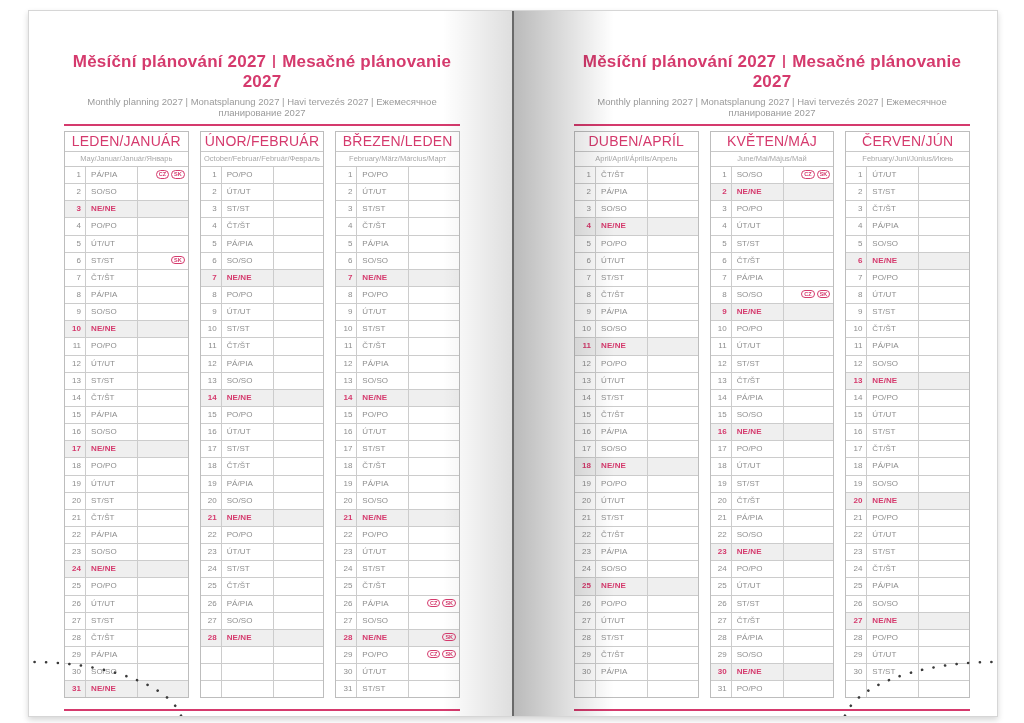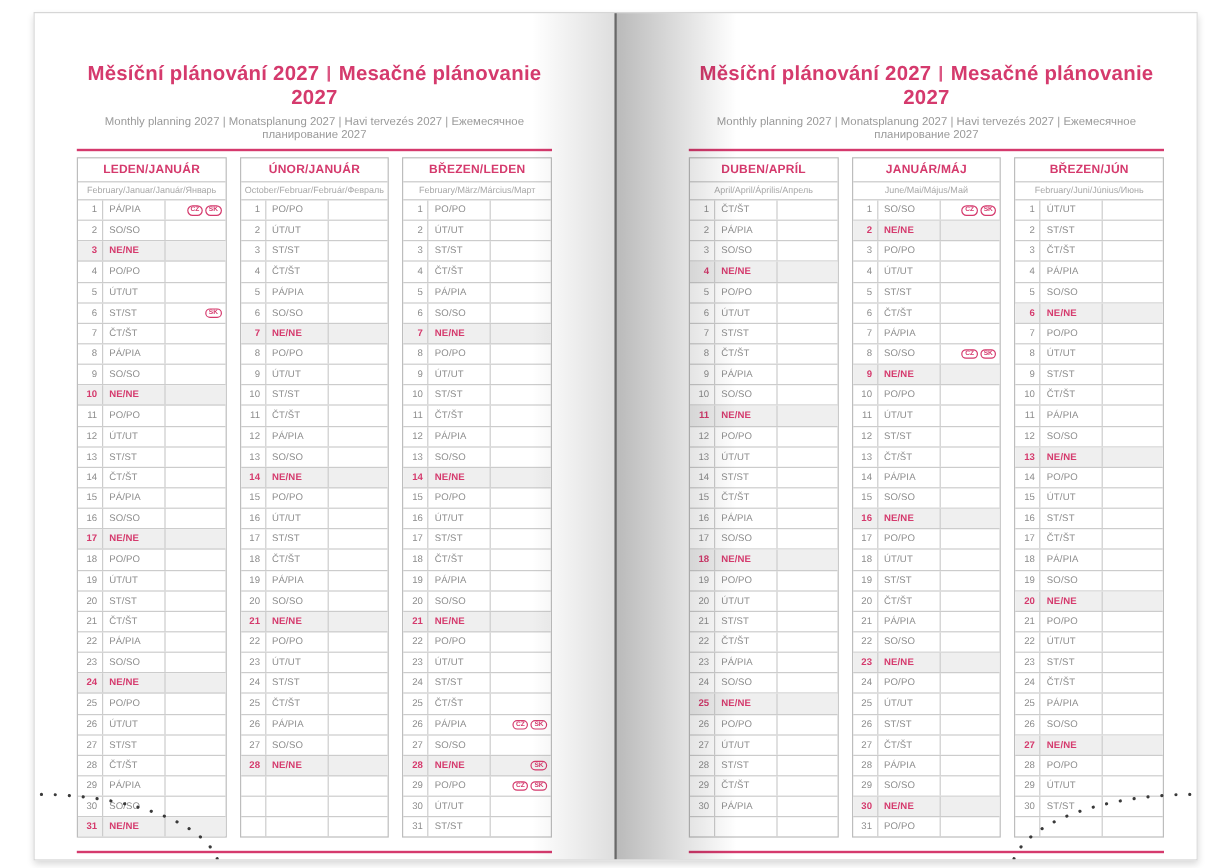--- a/index.html
+++ b/index.html
@@ -19,21 +19,21 @@
   .page-left .content{margin:0 53px 0 35px;}
   .page-right .content{margin:0 27px 0 61px;}
   .title{margin-top:41px;text-align:center;font-size:17px;font-weight:bold;letter-spacing:.2px;}
   .tsep{display:inline-block;width:2px;height:13px;margin:0 7px;vertical-align:-1px;opacity:.85;}
   .subtitle{margin-top:4px;text-align:center;font-size:9.5px;color:#9a9a9a;}
   .rule{height:2px;margin-top:6px;}
   .rule-bottom{margin-top:11px;}
   
   .tables{display:flex;gap:11px;margin-top:5px;}
   .month{flex:1;border:1px solid #bdbdbd;background:#fff;}
-  .m-head{height:19px;line-height:19px;text-align:center;font-size:10px;font-weight:bold;
+  .m-head{height:19px;line-height:19px;text-align:center;font-size:14px;font-weight:normal;
     border-bottom:1px solid #c9c9c9;letter-spacing:.2px;}
   .m-sub{height:14px;line-height:14px;text-align:center;font-size:7.5px;color:#a8a8a8;
     border-bottom:1px solid #c9c9c9;}
   .drow{display:flex;height:16.15px;border-bottom:1px solid #cccccc;align-items:center;}
   .drow:last-child{border-bottom:none;}
   .c{height:100%;line-height:16.15px;font-size:8px;color:#8d8d8d;box-sizing:border-box;}
   .c.num{width:21px;text-align:right;padding-right:4px;border-right:1px solid #cccccc;}
   .c.day{width:52px;padding-left:5px;border-right:1px solid #cccccc;letter-spacing:.1px;}
   .c.note{flex:1;text-align:right;padding-right:3px;}
   .drow.sun{background:#efefef;}
@@ -53,21 +53,21 @@
   <div class="page page-left">
     <div class="content">
       <div class="title accent" style="color: rgb(213, 58, 109);">
         <span>Měsíční plánování 2027</span><span class="tsep accent-bg" style="background: rgb(213, 58, 109);"></span><span>Mesačné plánovanie 2027</span>
       </div>
       <div class="subtitle">Monthly planning 2027 | Monatsplanung 2027 | Havi tervezés 2027 | Ежемесячное планирование 2027</div>
       <div class="rule accent-bg" style="background: rgb(213, 58, 109);"></div>
       <div class="tables">
           <div class="month">
             <div class="m-head" style="color: rgb(213, 58, 109);">LEDEN/JANUÁR</div>
-            <div class="m-sub">February/Januar/Január/Январь</div>
+            <div class="m-sub">May/Januar/Január/Январь</div>
             <div class="drow">
               <div class="c num">1</div>
               <div class="c day">PÁ/PIA</div>
               <div class="c note"><span class="badge" style="color: rgb(213, 58, 109); border-color: rgb(213, 58, 109);">CZ</span><span class="badge" style="color: rgb(213, 58, 109); border-color: rgb(213, 58, 109);">SK</span></div>
             </div>
             <div class="drow">
               <div class="c num">2</div>
               <div class="c day">SO/SO</div>
               <div class="c note"></div>
             </div>
@@ -211,21 +211,21 @@
               <div class="c day">SO/SO</div>
               <div class="c note"></div>
             </div>
             <div class="drow sun">
               <div class="c num" style="color: rgb(213, 58, 109);">31</div>
               <div class="c day" style="color: rgb(213, 58, 109);">NE/NE</div>
               <div class="c note"></div>
             </div>
           </div>
           <div class="month">
-            <div class="m-head" style="color: rgb(213, 58, 109);">ÚNOR/JANUÁR</div>
+            <div class="m-head" style="color: rgb(213, 58, 109);">ÚNOR/FEBRUÁR</div>
             <div class="m-sub">October/Februar/Február/Февраль</div>
             <div class="drow">
               <div class="c num">1</div>
               <div class="c day">PO/PO</div>
               <div class="c note"></div>
             </div>
             <div class="drow">
               <div class="c num">2</div>
               <div class="c day">ÚT/UT</div>
               <div class="c note"></div>
@@ -704,21 +704,21 @@
               <div class="c day">PÁ/PIA</div>
               <div class="c note"></div>
             </div>
             <div class="drow">
               <div class="c num"></div>
               <div class="c day"></div>
               <div class="c note"></div>
             </div>
           </div>
           <div class="month">
-            <div class="m-head" style="color: rgb(213, 58, 109);">JANUÁR/MÁJ</div>
+            <div class="m-head" style="color: rgb(213, 58, 109);">KVĚTEN/MÁJ</div>
             <div class="m-sub">June/Mai/Május/Май</div>
             <div class="drow">
               <div class="c num">1</div>
               <div class="c day">SO/SO</div>
               <div class="c note"><span class="badge" style="color: rgb(213, 58, 109); border-color: rgb(213, 58, 109);">CZ</span><span class="badge" style="color: rgb(213, 58, 109); border-color: rgb(213, 58, 109);">SK</span></div>
             </div>
             <div class="drow sun">
               <div class="c num" style="color: rgb(213, 58, 109);">2</div>
               <div class="c day" style="color: rgb(213, 58, 109);">NE/NE</div>
               <div class="c note"></div>
@@ -863,21 +863,21 @@
               <div class="c day" style="color: rgb(213, 58, 109);">NE/NE</div>
               <div class="c note"></div>
             </div>
             <div class="drow">
               <div class="c num">31</div>
               <div class="c day">PO/PO</div>
               <div class="c note"></div>
             </div>
           </div>
           <div class="month">
-            <div class="m-head" style="color: rgb(213, 58, 109);">BŘEZEN/JÚN</div>
+            <div class="m-head" style="color: rgb(213, 58, 109);">ČERVEN/JÚN</div>
             <div class="m-sub">February/Juni/Június/Июнь</div>
             <div class="drow">
               <div class="c num">1</div>
               <div class="c day">ÚT/UT</div>
               <div class="c note"></div>
             </div>
             <div class="drow">
               <div class="c num">2</div>
               <div class="c day">ST/ST</div>
               <div class="c note"></div>

